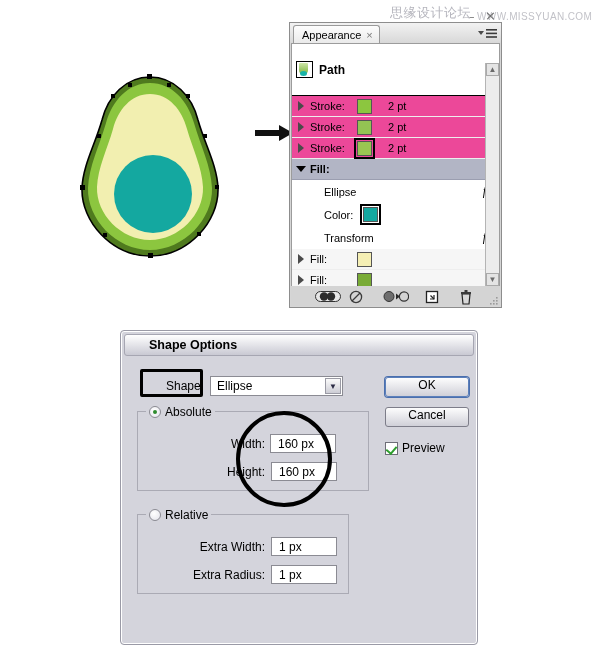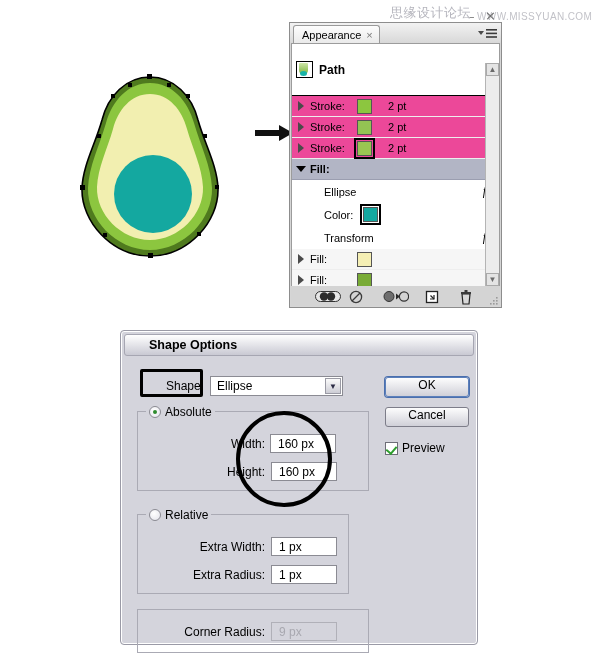--- a/index.html
+++ b/index.html
@@ -488,26 +488,20 @@
       <div style="position:absolute;left:0;top:22px;width:100%;display:flex;align-items:center;">
         <span class="field-label" style="width:127px;padding-right:6px;">Extra Width:</span>
         <span class="textbox" style="width:66px;">1 px</span>
       </div>
       <div style="position:absolute;left:0;top:50px;width:100%;display:flex;align-items:center;">
         <span class="field-label" style="width:127px;padding-right:6px;">Extra Radius:</span>
         <span class="textbox" style="width:66px;">1 px</span>
       </div>
     </div>
 
-    <div class="groupbox" style="left:10px;top:250px;width:232px;height:44px;">
-      <div style="position:absolute;left:0;top:12px;width:100%;display:flex;align-items:center;">
-        <span class="field-label" style="width:127px;padding-right:6px;">Corner Radius:</span>
-        <span class="textbox disabled" style="width:66px;">9 px</span>
-      </div>
-    </div>
 
     <div class="dlgbtn default" style="left:258px;top:18px;">
       <span>OK</span>
     </div>
     <div class="dlgbtn" style="left:258px;top:48px;">
       <span>Cancel</span>
     </div>
   </div>
 
   <div id="preview-row" style="left:264px;top:110px;position:absolute;">

